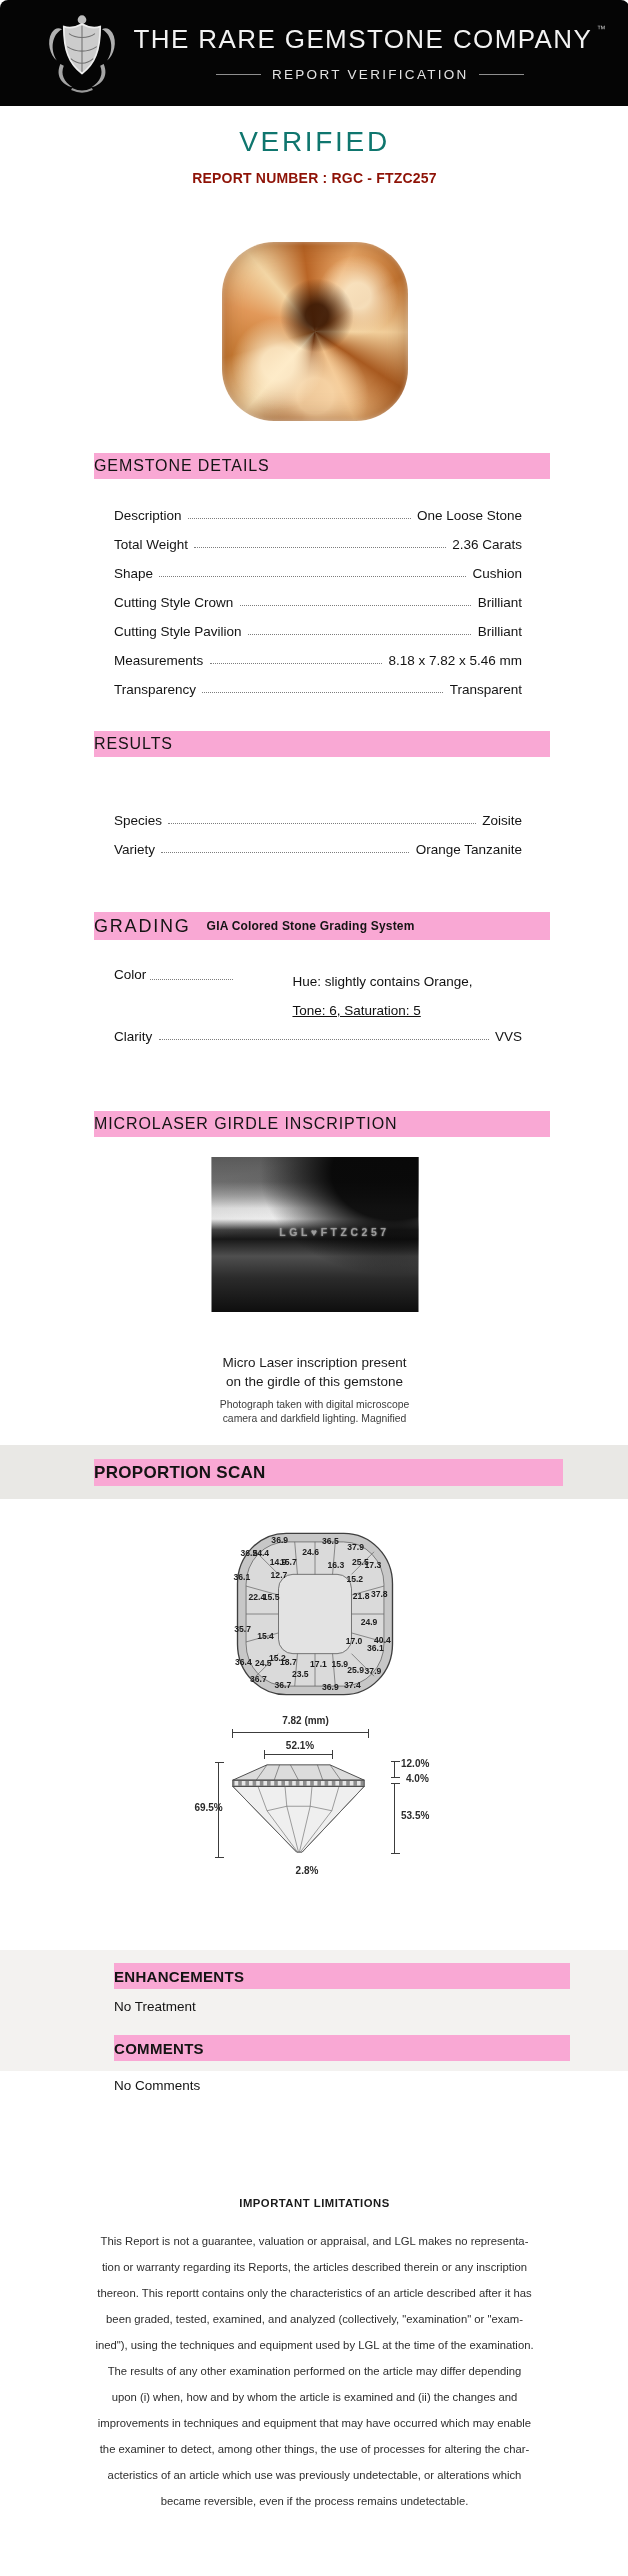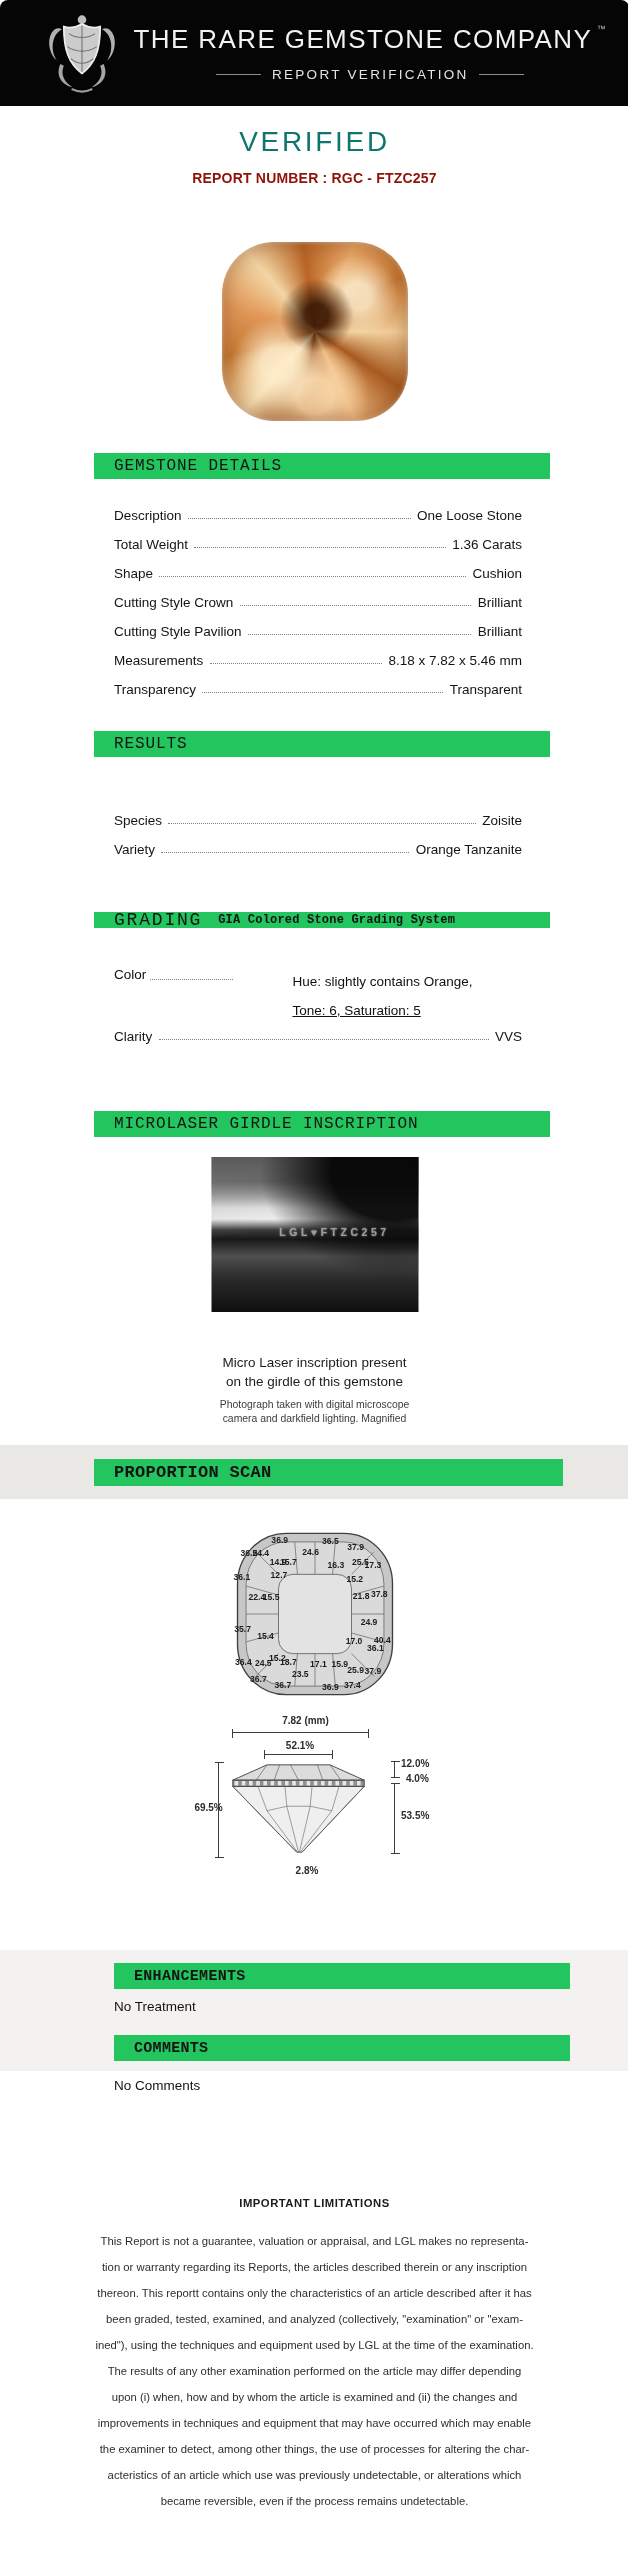--- a/index.html
+++ b/index.html
@@ -38,35 +38,35 @@
       radial-gradient(circle at 30% 68%, rgba(255,238,205,0.85) 0 9%, transparent 26%),
       radial-gradient(circle at 73% 30%, rgba(255,243,214,0.8) 0 7%, transparent 22%),
       radial-gradient(circle at 50% 86%, rgba(250,216,170,0.9) 0 10%, transparent 30%),
       conic-gradient(from 25deg at 50% 50%,
         #e9a869, #c97a36, #f2cf9b, #a85a20, #edb97f, #8e4413,
         #f6dfb4, #c87c35, #e2995a, #f3d6a5, #b96526, #e9a869);
     box-shadow: inset 0 0 23.5px rgba(120,60,15,0.55), inset 0 0 4.5px rgba(255,255,255,0.65);
   }
 
   
-  .bar { position:absolute; left:94px; width:456px; height:26px; background:#22c55e;
-    display:flex; align-items:center; padding-left:20px; color:#141414;font-family:Liberation Mono, monospace; }
+  .bar { position:absolute; left:94px; width:456px; height:26px; background:#f9a8d4;
+    display:flex; align-items:center; color:#141414; }
   .bar-narrow { font-size:16px; letter-spacing:0.9px; font-weight:400; }
   .bar-bold { font-size:15px; font-weight:bold; letter-spacing:0.3px; }
   .bar-b { left:114px; }
 
   
   .rows { position:absolute; left:114px; width:408px; }
   .row { display:flex; align-items:flex-end; height:29px; font-size:13.5px; color:#141414; }
   .row-label { white-space:nowrap; padding-bottom:4.5px; }
   .leader { flex:1; min-width:23.5px; margin:0 6.3px; border-bottom:1.8px dotted #7d7d7d; margin-bottom:8px; }
   .row-value { white-space:nowrap; padding-bottom:4.5px; }
 
   
-  .grading-bar { height:16px; }
+  .grading-bar { height:28px; }
   .grading-title { font-size:18px; letter-spacing:1.8px; font-weight:400; }
   .grading-system { font-size:12px; font-weight:bold; margin-left:16px; letter-spacing:0.2px; }
   .grade-color-row { position:absolute; left:114px; width:408px; display:flex; align-items:flex-start; font-size:13.5px; }
   .dots-fixed { width:83px; border-bottom:1.8px dotted #7d7d7d; height:12.6px; margin:0 3.6px; }
   .color-val { margin-left:56px; line-height:29px; }
 
   
   .scope { position:absolute; top:1157px; left:50%; transform:translateX(-50%);
     width:207px; height:155px;
     background:
@@ -169,21 +169,21 @@
   <div class="bar bar-narrow" style="top:453px;">GEMSTONE DETAILS</div>
   <div class="rows" style="top:498px;">
     <div class="row">
       <span class="row-label">Description</span>
       <span class="leader"></span>
       <span class="row-value">One Loose Stone</span>
     </div>
     <div class="row">
       <span class="row-label">Total Weight</span>
       <span class="leader"></span>
-      <span class="row-value">1.36 Carats</span>
+      <span class="row-value">2.36 Carats</span>
     </div>
     <div class="row">
       <span class="row-label">Shape</span>
       <span class="leader"></span>
       <span class="row-value">Cushion</span>
     </div>
     <div class="row">
       <span class="row-label">Cutting Style Crown</span>
       <span class="leader"></span>
       <span class="row-value">Brilliant</span>

